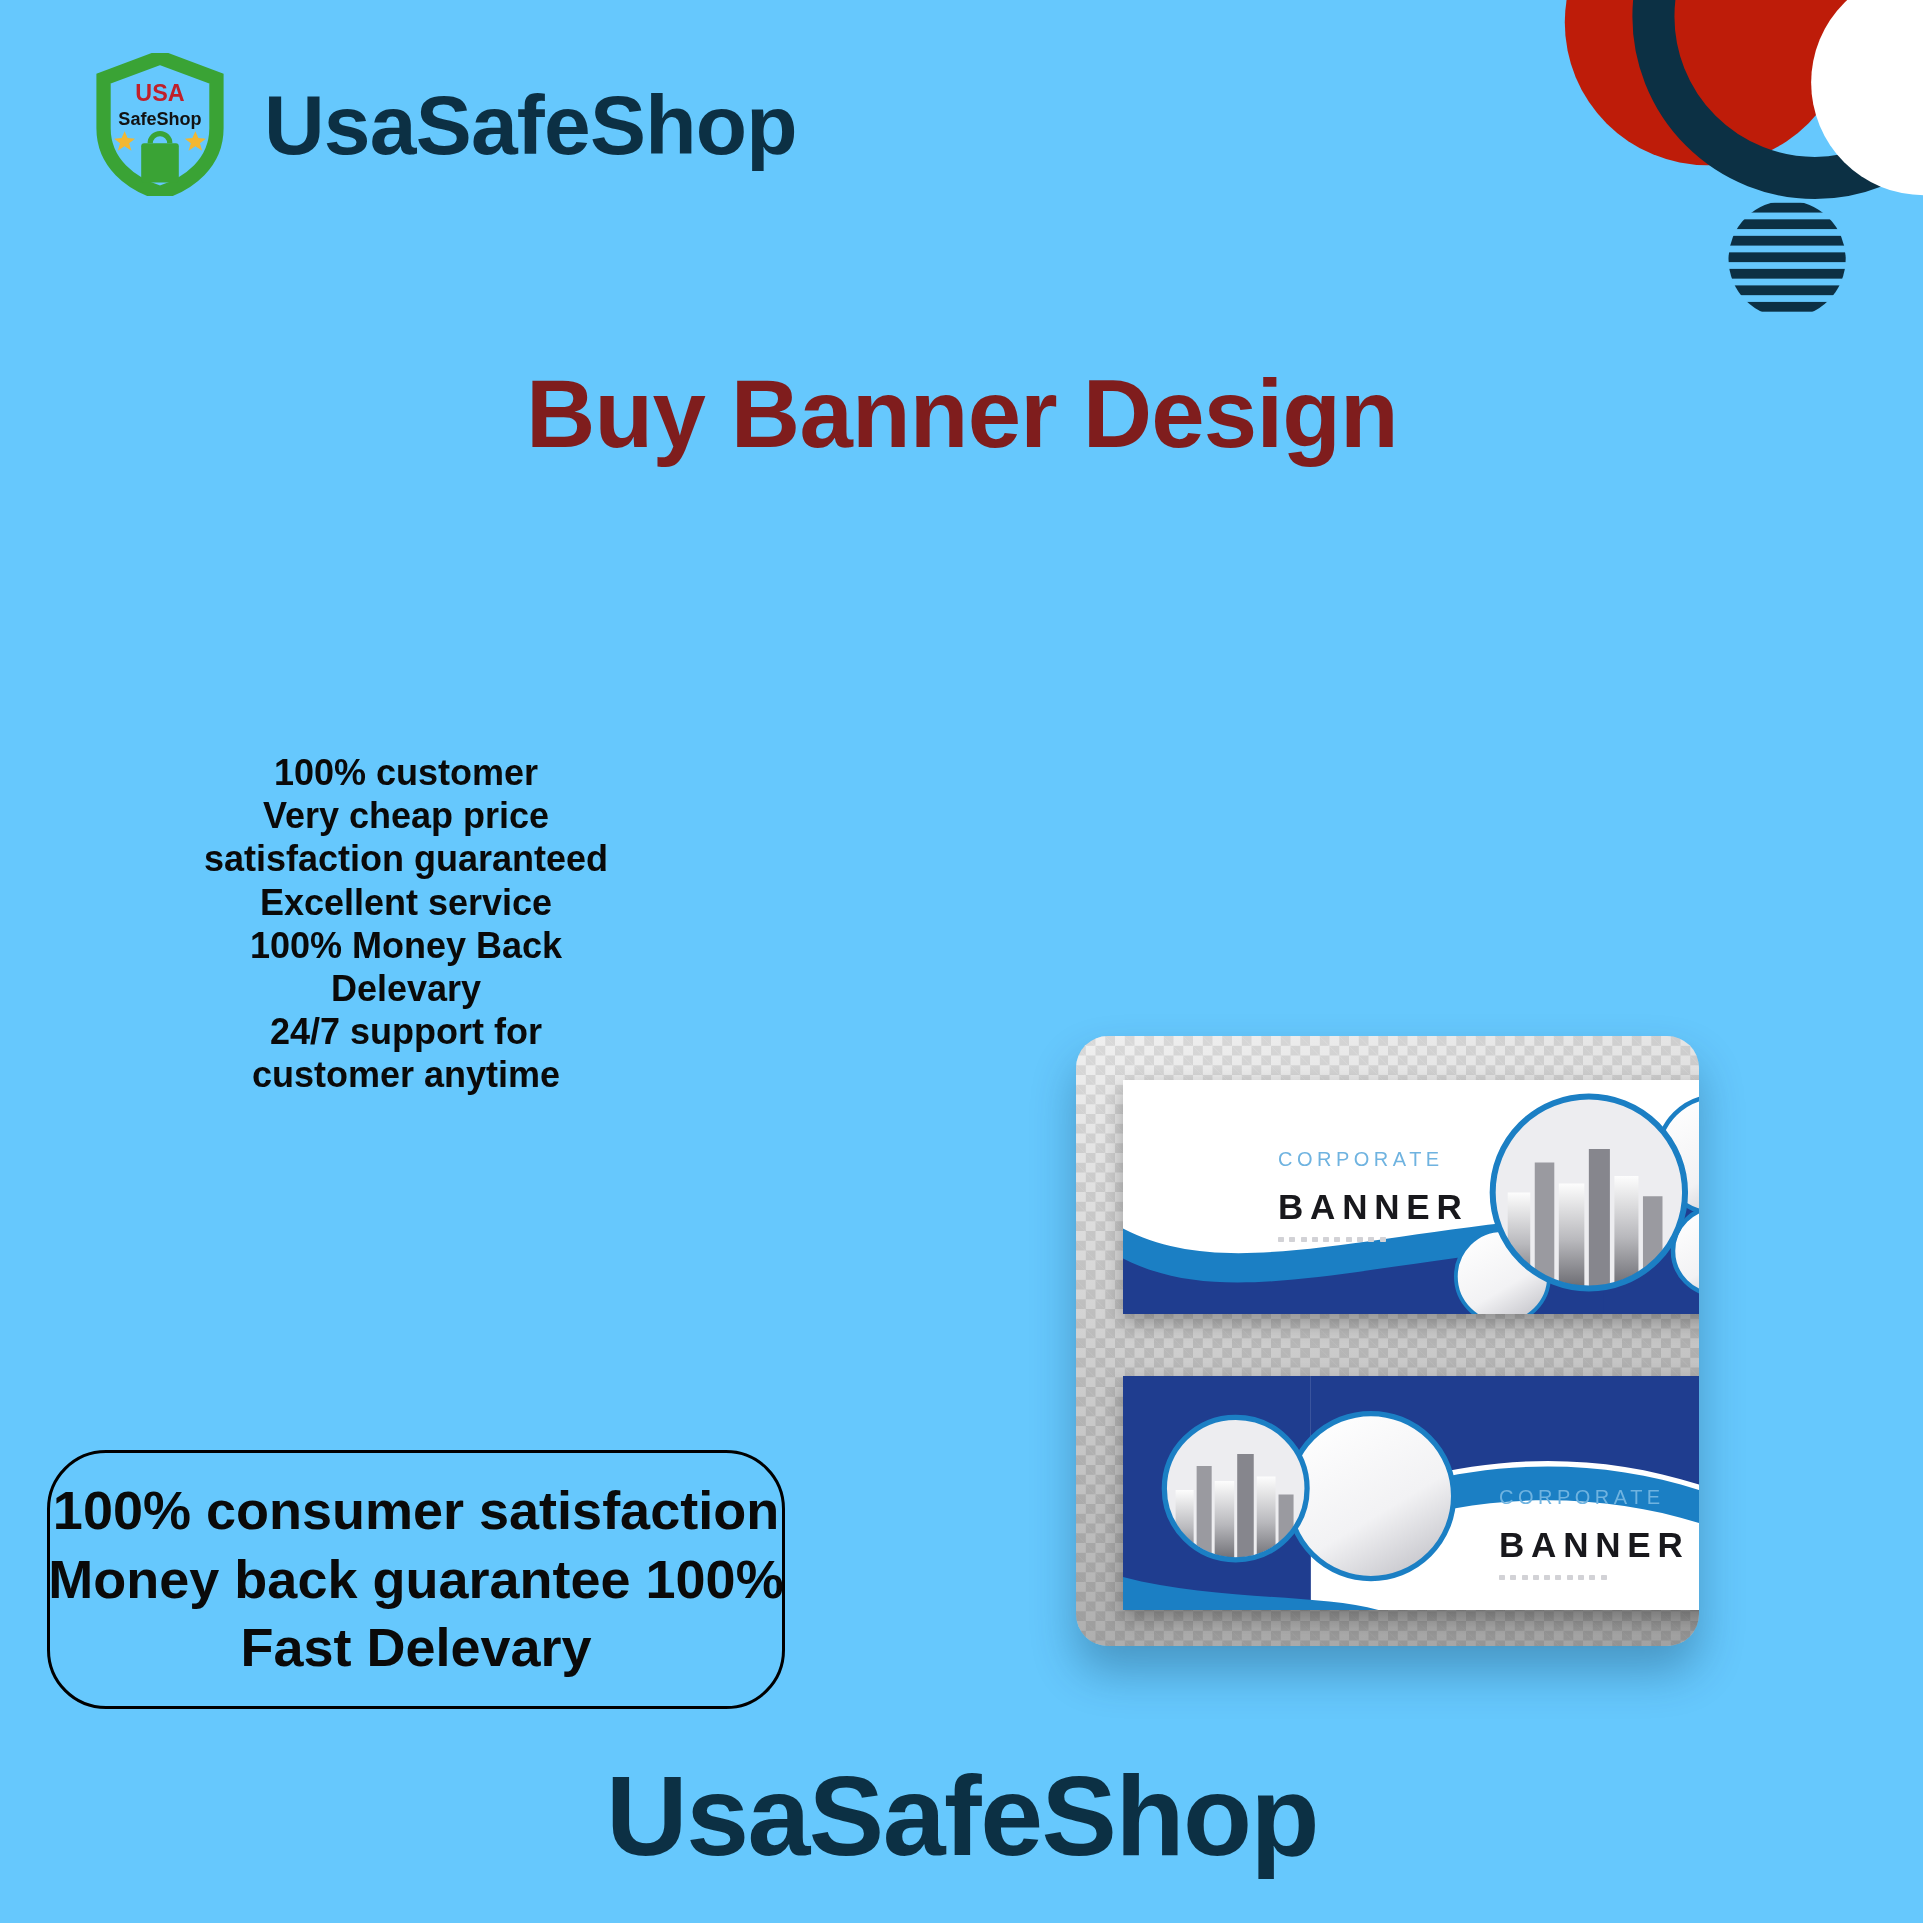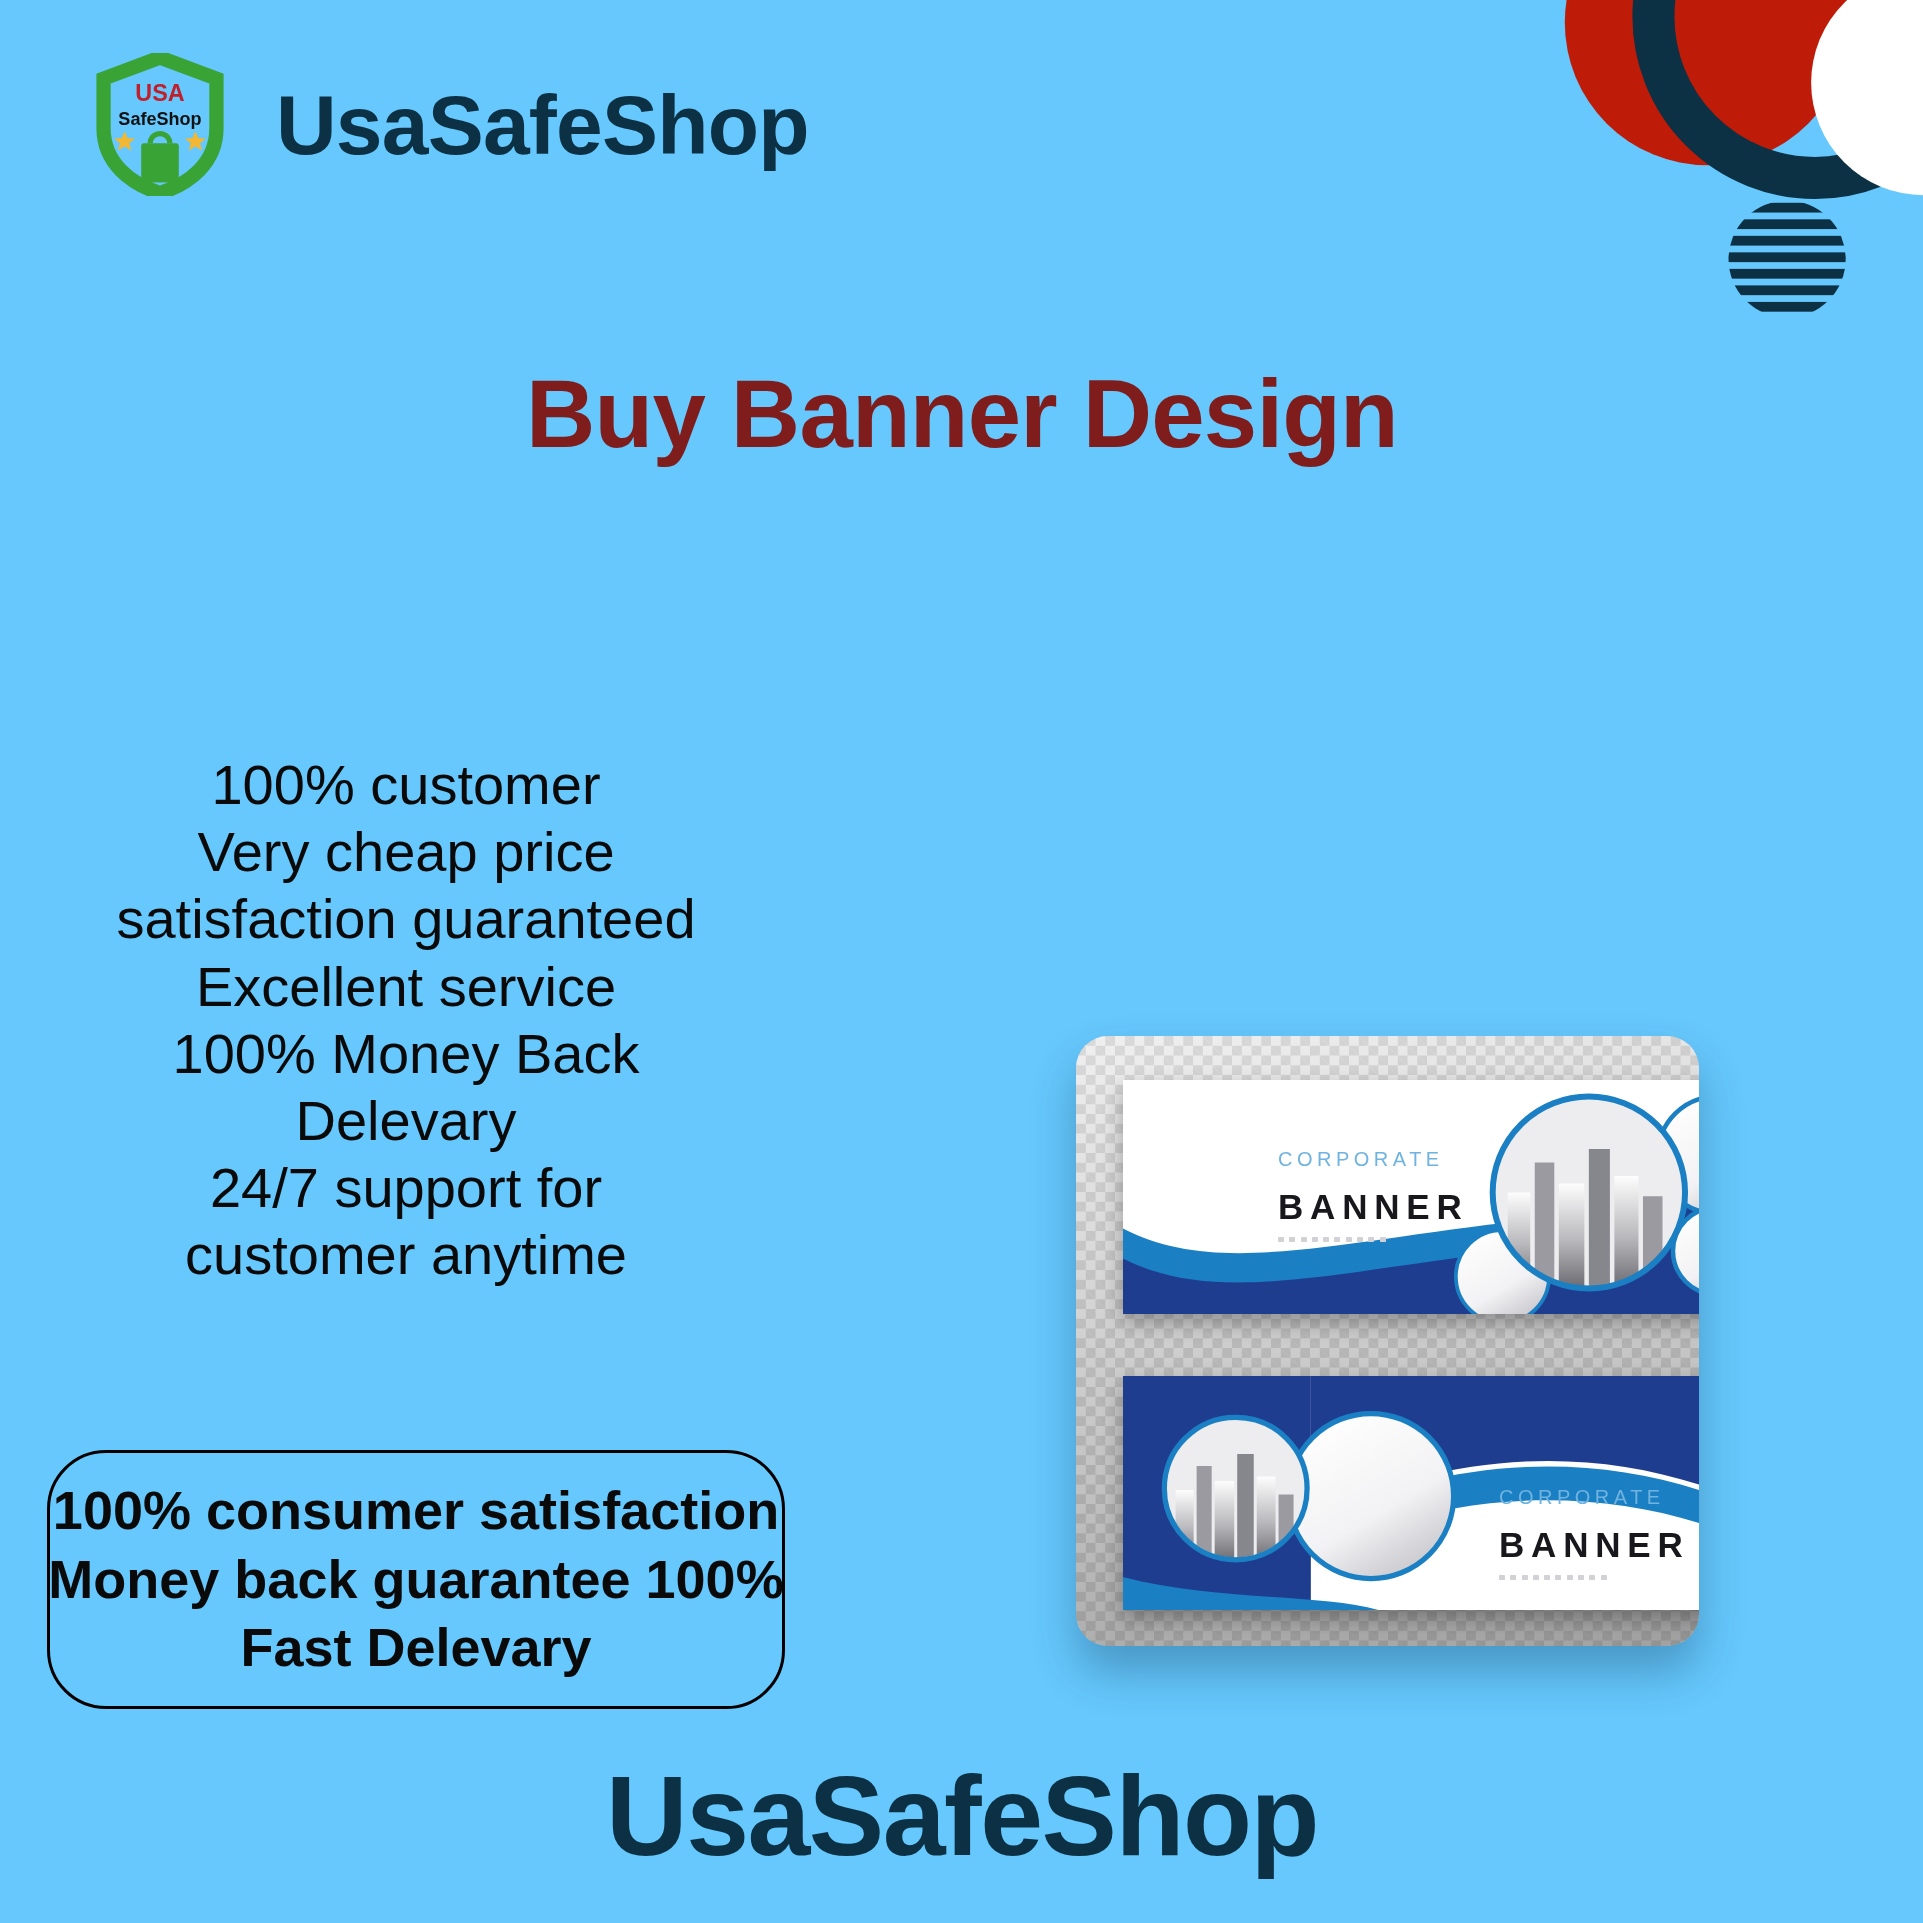--- a/index.html
+++ b/index.html
@@ -20,21 +20,21 @@
     position:absolute; top:0; right:0;
     width:421px; height:353px;
     overflow:hidden;
     pointer-events:none;
   }
 
   
   .brand-header{
     position:absolute;
     left:96px; top:53px;
-    display:flex; align-items:center; gap:52px;text-align:right;
+    display:flex; align-items:center; gap:40px;text-align:right;
   }
   .shield-logo{ width:128px; height:143px; display:block; }
   .brand-name{
     font-size:84px;
     font-weight:bold;
     color:#0c3044;
     letter-spacing:-0.8px;
     line-height:1;
     white-space:nowrap;
   }
@@ -51,22 +51,22 @@
   }
 
   
   .feature-list{
     position:absolute;
     left:83px; top:751px;
     width:646px;
     text-align:center;
   }
   .feature-list-item{
-    font-size:56px;
-    font-weight:normal;
+    font-size:36px;
+    font-weight:bold;
     color:#0a0a0a;
     line-height:1.20;
     white-space:nowrap;
   }
 
   
   .guarantee-box{
     position:absolute;
     left:47px; top:1450px;
     width:738px; height:259px;

